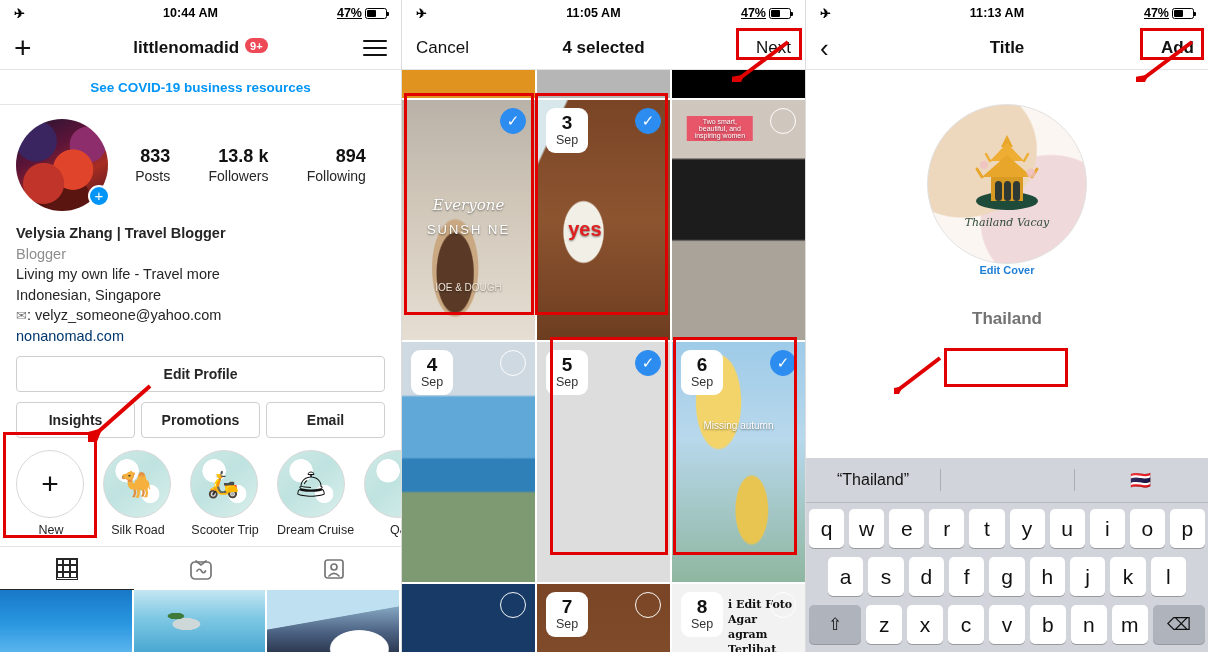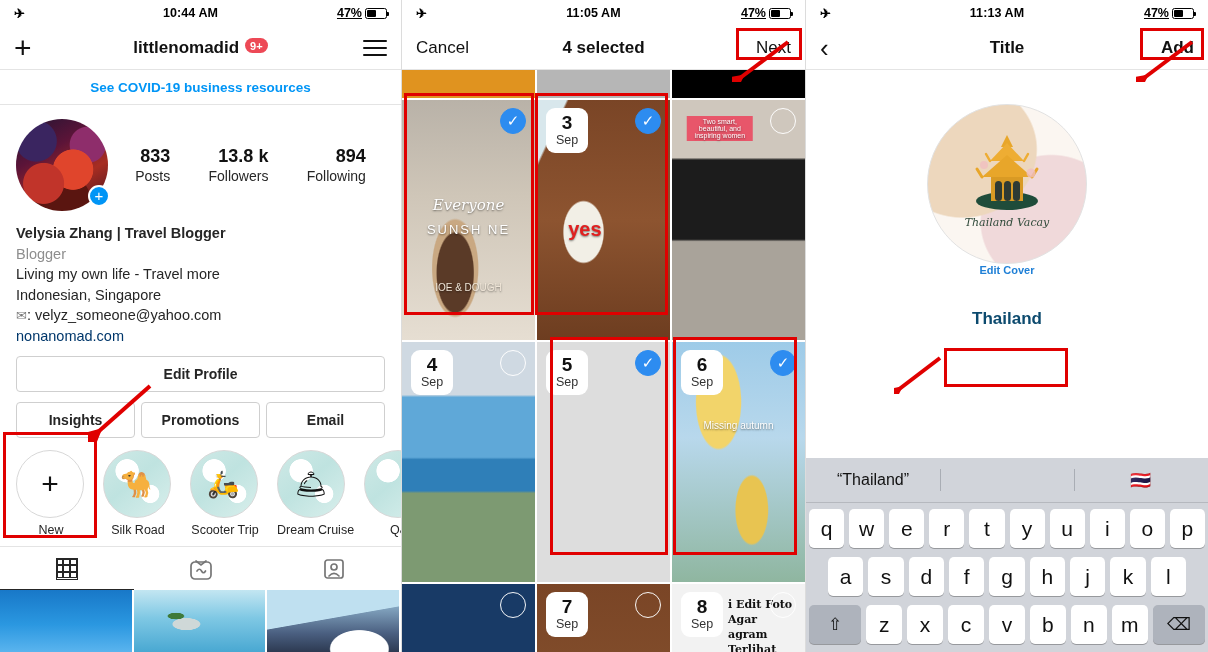--- a/index.html
+++ b/index.html
@@ -219,21 +219,21 @@
       #fbf6f1;
   }
   .temple { position: absolute; left: 50%; top: 26px; transform: translateX(-50%); }
   .cover-script {
     position: absolute; left: 0; right: 0; bottom: 34px; text-align: center;
     font-family: "DejaVu Serif", serif; font-style: italic; font-size: 11px; color: #2f4a3a;
   }
   .edit-cover { margin-top: 0; font-size: 11px; color: #1e7fd6; font-weight: bold; }
   .title-field {
     margin: 24px auto 0 auto; width: 175px; text-align: center;
-    font-size: 17px; font-weight: bold; color: #0c4a6e; padding: 9px 0;
+    font-size: 17px; font-weight: bold; color: #737373; padding: 9px 0;
   }
 
   
   .kb { position: absolute; left: 0; right: 0; bottom: 0; background: #d1d4da; }
   .kb-suggest {
     height: 45px; display: flex; align-items: center; background: #d1d4da;
     border-bottom: .5px solid #b5b8be;
   }
   .sug { flex: 1; text-align: center; font-size: 16px; color: #111; position: relative; }
   .sug + .sug::before {

